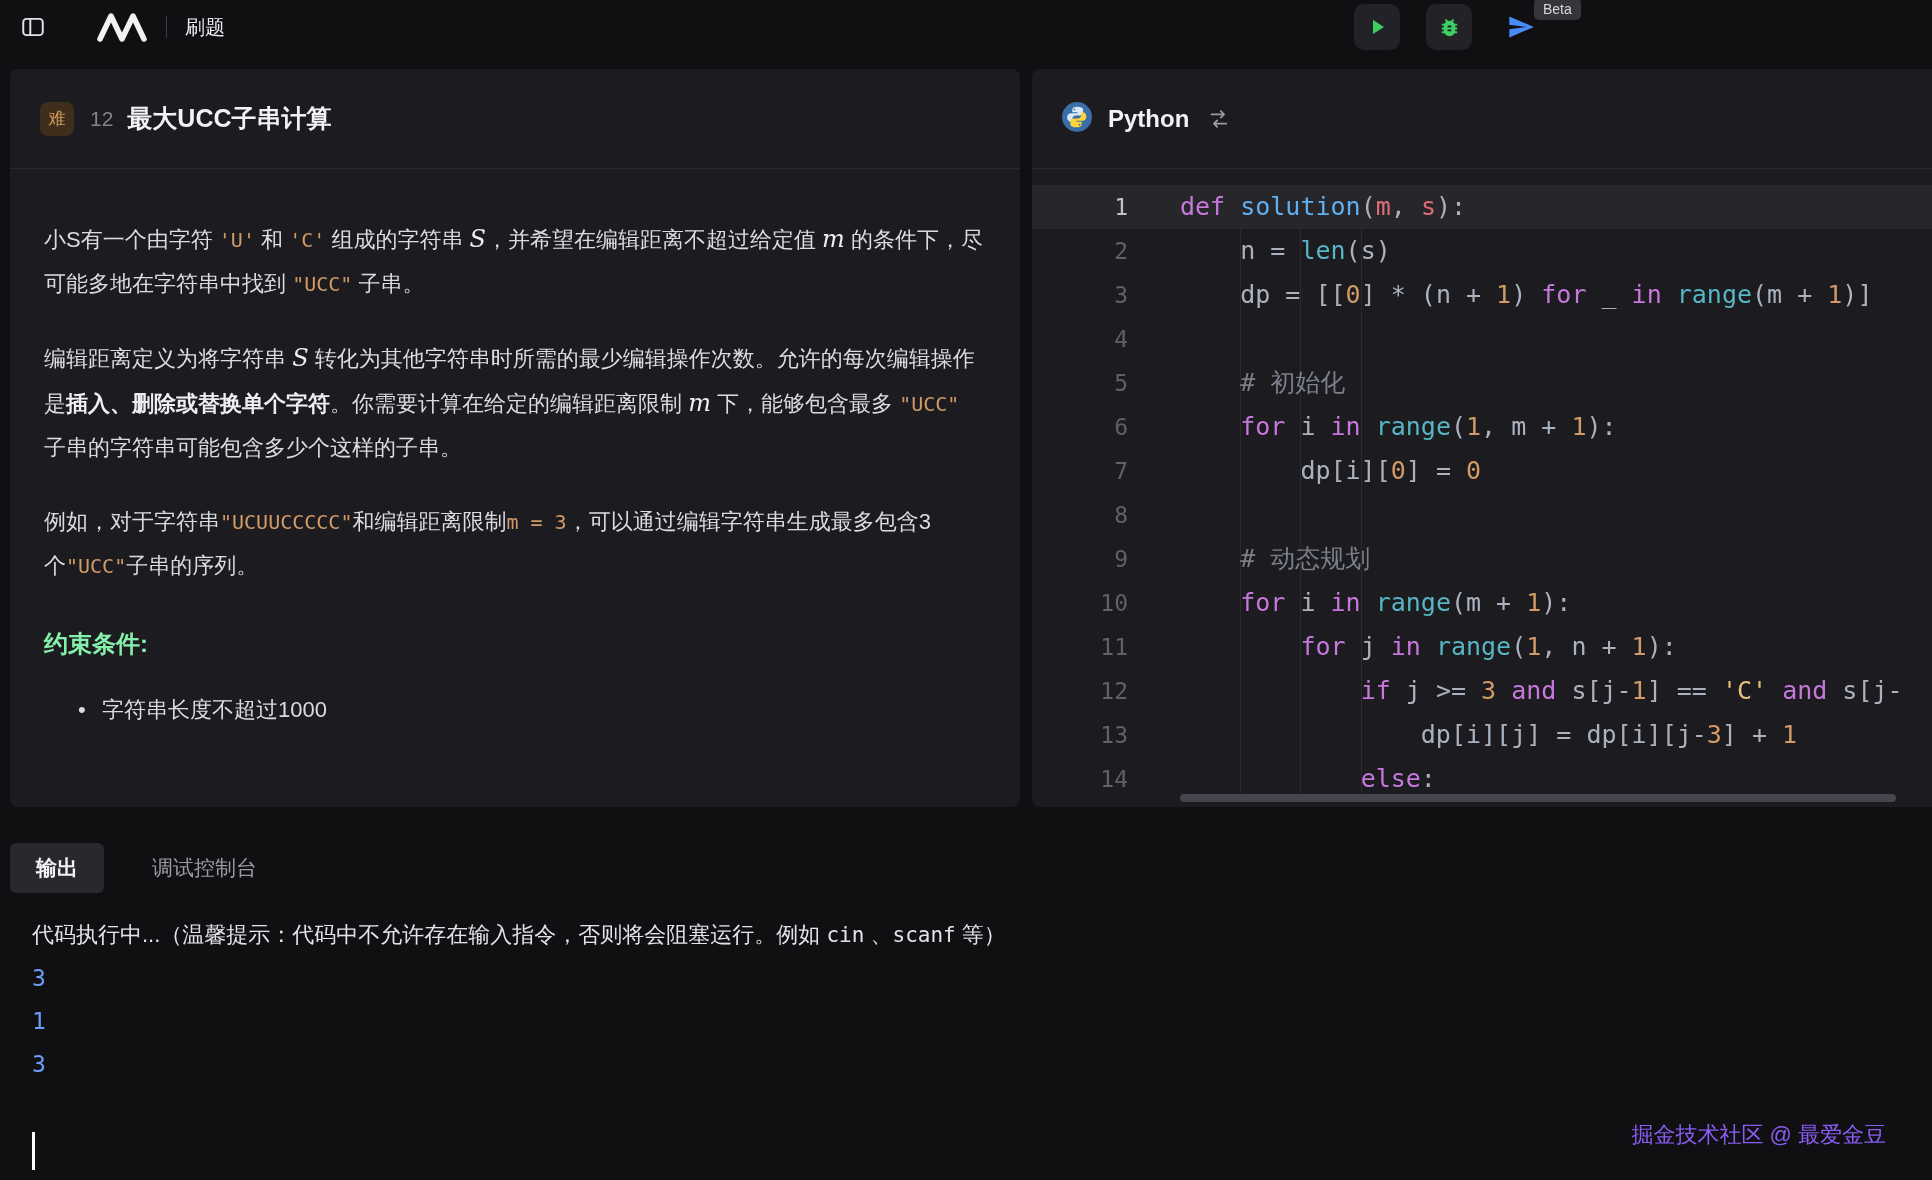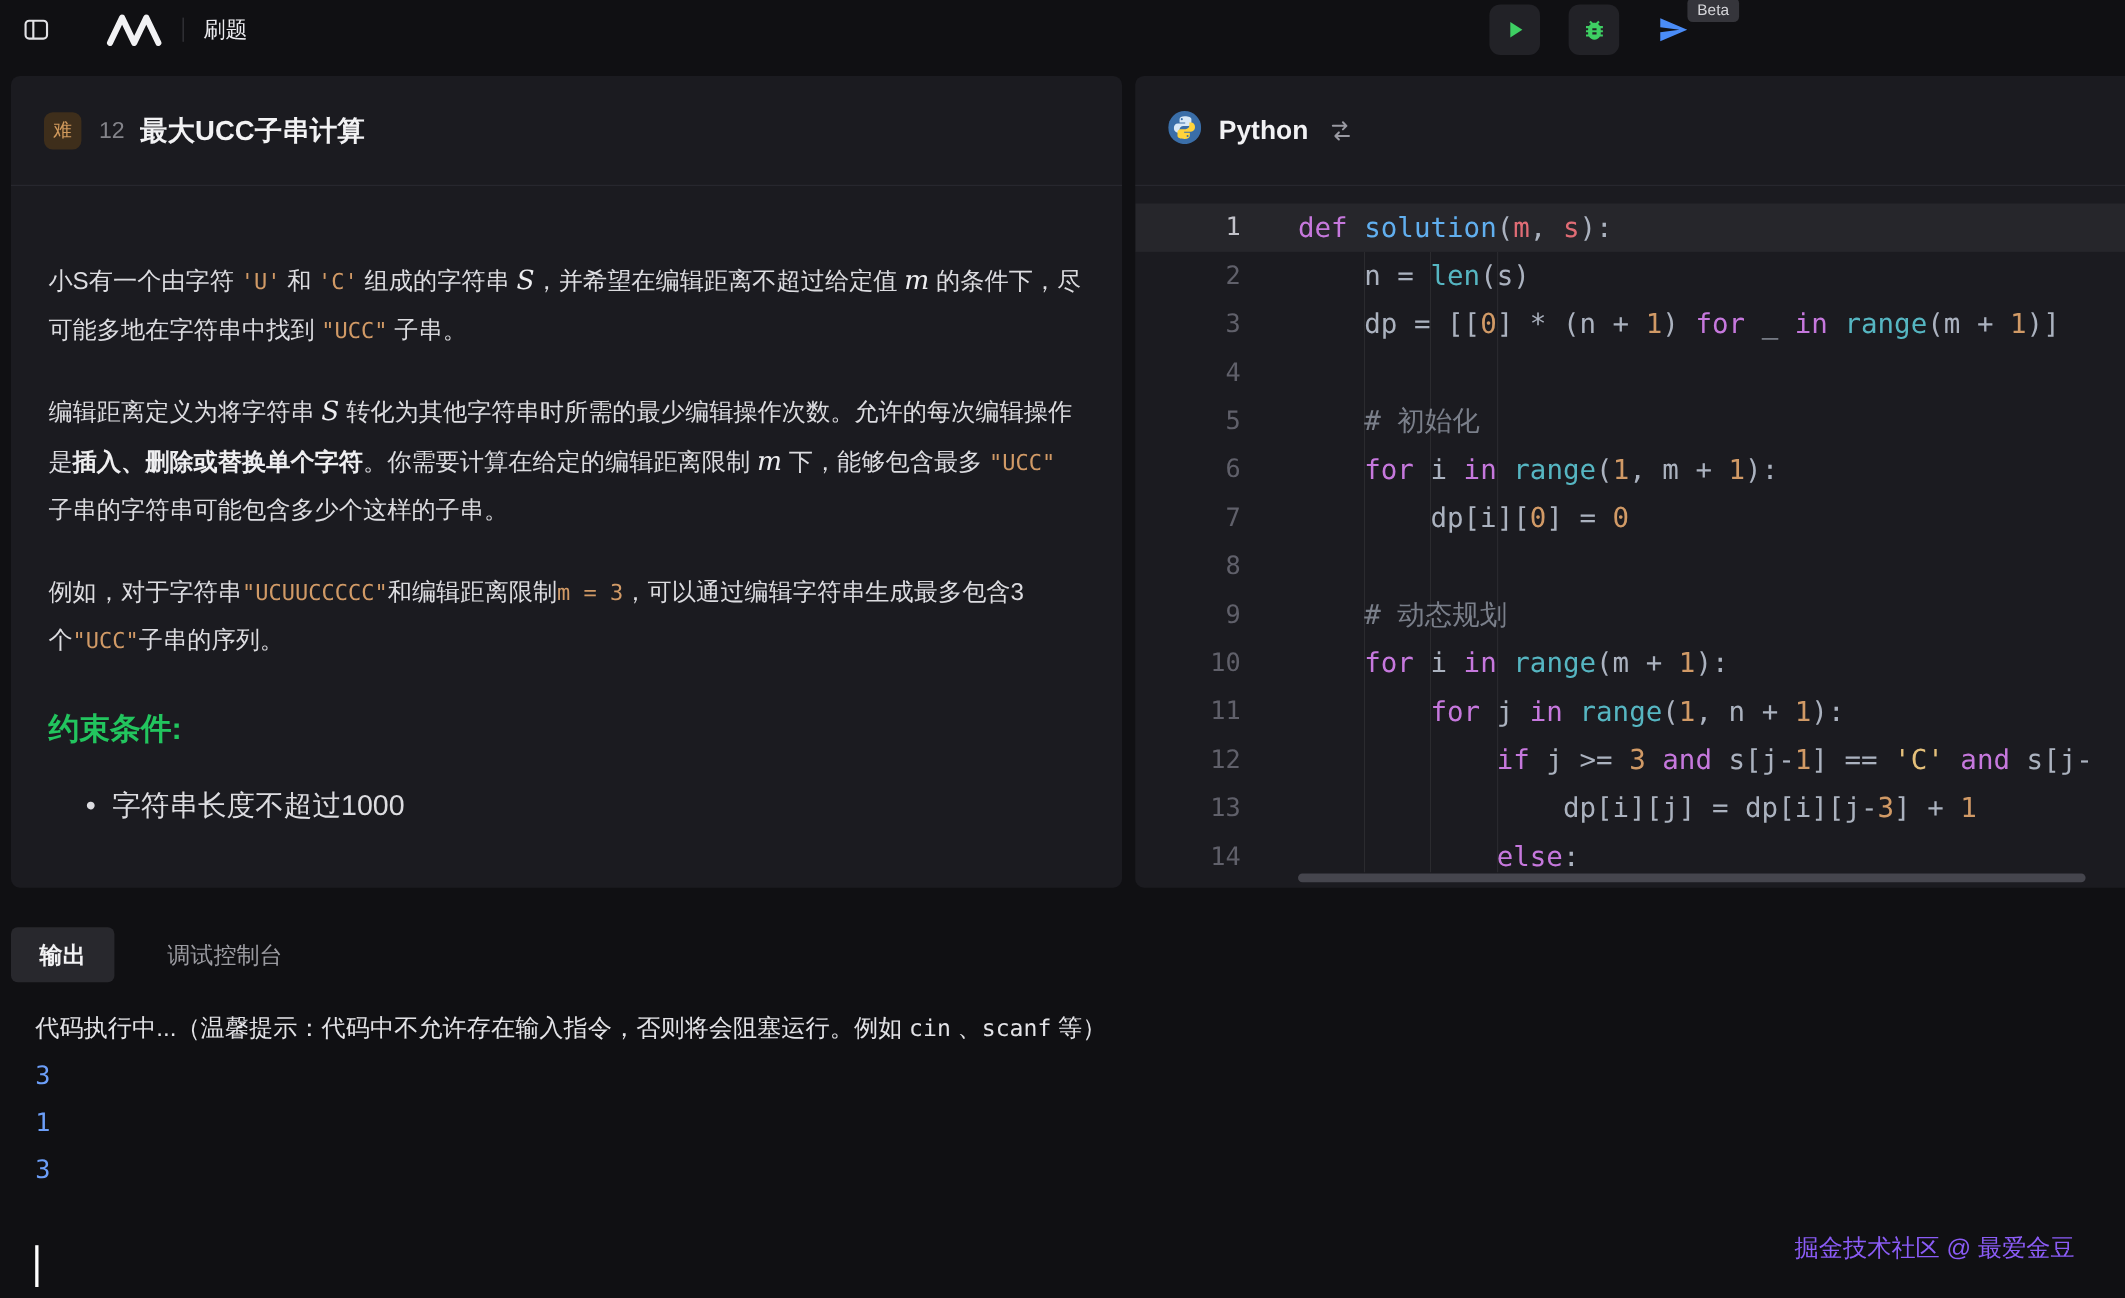--- a/index.html
+++ b/index.html
@@ -33,27 +33,27 @@
   .panels{display:flex;gap:12px;margin:15px 0 0 10px;height:738px;flex:none}
   .panel{background:var(--panel);display:flex;flex-direction:column;overflow:hidden}
   .panel.left{width:1010px;flex:none;border-radius:8px}
   .panel.right{flex:1;border-radius:8px 0 0 8px}
   .panel-header{height:100px;flex:none;display:flex;align-items:center;padding:0 30px;border-bottom:1px solid var(--border)}
   .difficulty-badge{width:34px;height:34px;border-radius:8px;background:var(--badge-hard-bg);color:var(--badge-hard-text);display:flex;align-items:center;justify-content:center;font-size:17px;flex:none}
   .problem-id{margin-left:16px;font-size:21px;color:#84848a}
   .problem-title{margin:0 0 0 14px;font-size:25px;font-weight:700;color:#f2f2f4}
   .problem-body{padding:48px 34px 0;overflow:hidden}
   .section-heading{font-size:26px;font-weight:700;margin:0 0 30px;color:#f2f2f4}
-  .para{font-size:22px;line-height:44px;color:#dcdce0;margin:16px 0 30px}
+  .para{font-size:22px;line-height:44px;color:#dcdce0;margin:0 0 30px}
   .seg-code{font-family:"DejaVu Sans Mono",monospace;font-size:20px;color:var(--code-orange)}
   .seg-math{font-family:"DejaVu Serif",serif;font-style:italic;font-size:24px;color:#eeeef0}
   .seg-bold{font-weight:700;color:#eeeef0}
-  .constraints-heading{font-size:28px;font-weight:700;margin:40px 0 30px;color:#22c55e}
+  .constraints-heading{font-size:24px;font-weight:700;margin:40px 0 30px;color:#86efac}
   .constraint-list{list-style:none;margin:0;padding:0 0 0 32px}
-  .constraint-item{position:relative;padding-left:26px;font-size:26px;line-height:40px;color:#dcdce0}
+  .constraint-item{position:relative;padding-left:26px;font-size:22px;line-height:40px;color:#dcdce0}
   .constraint-item::before{content:"•";position:absolute;left:2px;color:#dcdce0}
   
   .lang-label{margin-left:16px;font-size:24px;font-weight:600;color:#f2f2f4}
   .swap-btn{background:none;border:none;margin-left:18px;display:flex;align-items:center;cursor:pointer;padding:0}
   .code-area{position:relative;flex:1;padding-top:16px;font-family:"DejaVu Sans Mono",monospace;font-size:25px;overflow:hidden}
   .code-line{display:flex;height:44px;line-height:44px;white-space:pre}
   .code-line.active{background:rgba(255,255,255,0.05)}
   .line-number{flex:none;width:148px;padding-right:52px;text-align:right;color:#60606a;font-size:23px}
   .code-line.active .line-number{color:#c2c2ca}
   .line-text{flex:none}

